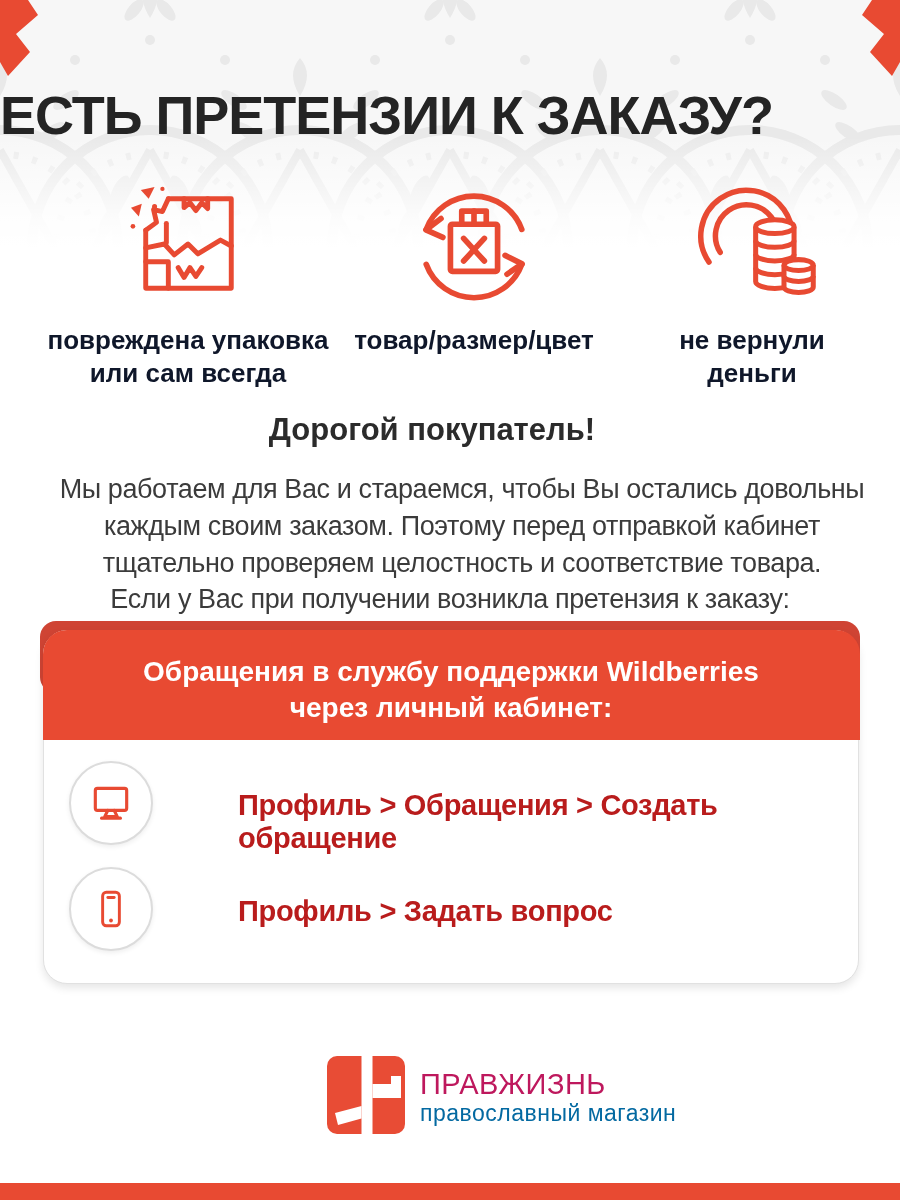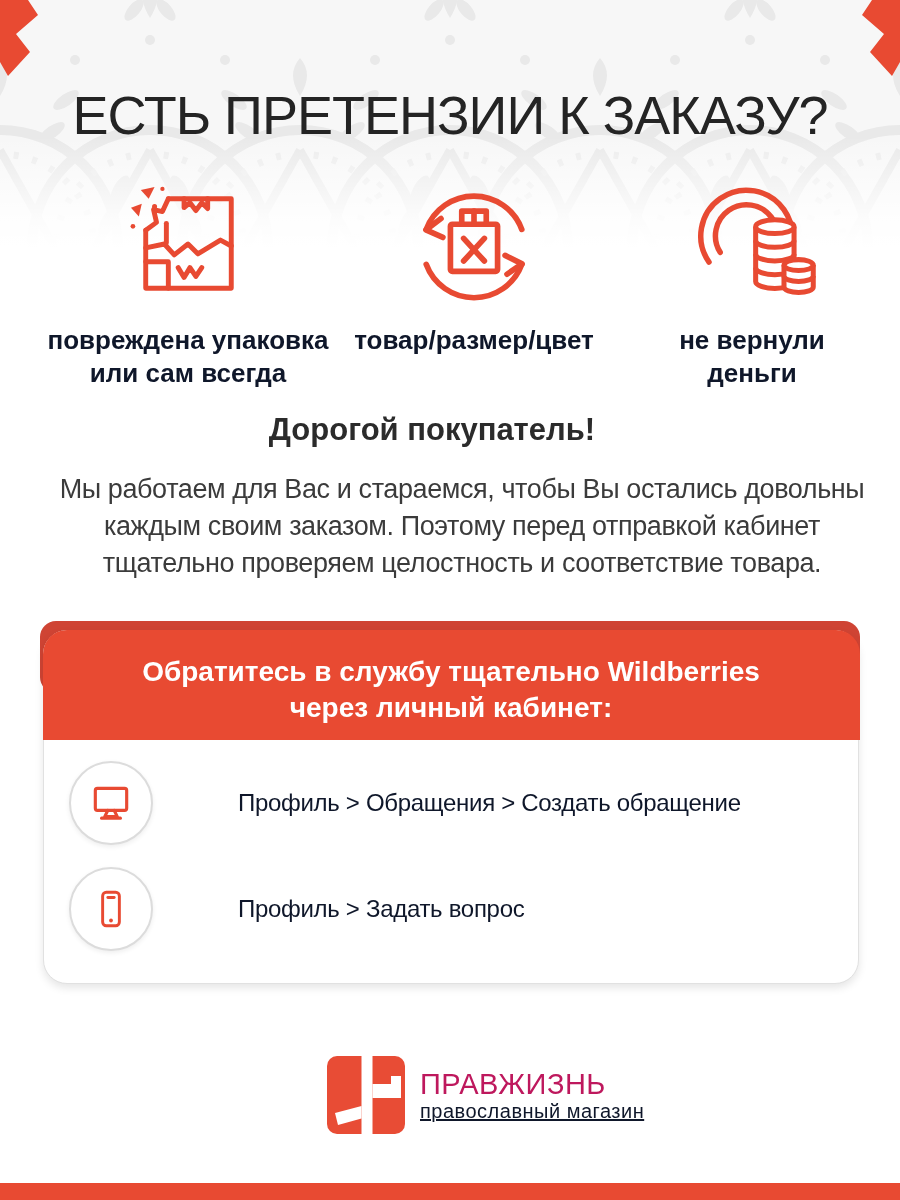--- a/index.html
+++ b/index.html
@@ -11,22 +11,22 @@
   }
   
   .ornament-band{position:absolute;top:0;left:0;width:900px;height:248px;background:#f7f7f7;}
   .ornament-band svg{display:block;}
   .ornament-fade{position:absolute;inset:0;background:linear-gradient(to bottom,rgba(255,255,255,0) 0%,rgba(255,255,255,0) 55%,rgba(255,255,255,.85) 88%,#ffffff 100%);}
   .corner{position:absolute;top:0;z-index:5;}
   .corner.tl{left:0;}
   .corner.tr{right:0;transform:scaleX(-1);}
   
   .title{
-    position:absolute;top:84px;left:0;width:900px;text-align:center;
-    font-size:54px;font-weight:normal;letter-spacing:-1px;color:#242424;z-index:3;margin:0;
+    position:absolute;top:84px;left:0;width:900px;text-align:left;
+    font-size:54px;font-weight:bold;letter-spacing:-1px;color:#242424;z-index:3;margin:0;
   }
   
   .claim{position:absolute;top:178px;width:300px;text-align:center;z-index:3;}
   .claim.c1{left:38px;} .claim.c2{left:324px;} .claim.c3{left:602px;}
   .claim-icon{height:134px;display:flex;align-items:center;justify-content:center;}
   .claim-label{margin-top:12px;font-size:26px;font-weight:bold;color:#0f172a;line-height:33px;}
   .claim-label span{display:block;}
   
   .greet-heading{position:absolute;top:412px;left:0;width:864px;text-align:center;font-size:31px;font-weight:bold;color:#2b2b2b;margin:0;}
   .greet-body{position:absolute;top:471px;left:12px;width:900px;text-align:center;font-size:27px;color:#3b3b3b;line-height:37px;letter-spacing:-0.4px;}
@@ -44,26 +44,26 @@
     border-radius:24px 24px 0 0;color:#ffffff;text-align:center;
     font-size:28px;font-weight:bold;line-height:36px;padding-top:24px;box-sizing:border-box;
   }
   .card-header span{display:block;}
   .step-circle{
     position:absolute;left:25px;width:84px;height:84px;border-radius:50%;
     background:#fff;border:2px solid #dcdcdc;box-shadow:0 2px 5px rgba(0,0,0,0.07);
     display:flex;align-items:center;justify-content:center;box-sizing:border-box;
   }
   .step-circle.s1{top:130px;} .step-circle.s2{top:236px;}
-  .step-text{position:absolute;left:194px;font-size:24px;font-weight:normal;color:#0f172a;letter-spacing:-0.3px;}
+  .step-text{position:absolute;left:194px;font-size:29px;font-weight:bold;color:#b91c1c;letter-spacing:-0.3px;}
   .step-text.t1{top:158px;} .step-text.t2{top:264px;}
   
   .brand-icon{position:absolute;left:327px;top:1056px;}
   .brand-name{position:absolute;left:420px;top:1068px;font-size:29px;font-weight:normal;color:#be185d;letter-spacing:0.5px;}
-  .brand-tagline{position:absolute;left:420px;top:1100px;font-size:20px;color:#0f172a;letter-spacing:0.5px;text-decoration:underline;}
+  .brand-tagline{position:absolute;left:420px;top:1100px;font-size:23px;color:#0369a1;letter-spacing:0.5px;}
   
   .bottom-bar{position:absolute;left:0;bottom:0;width:900px;height:17px;background:#e84a32;}
   .ico{display:block;}
 </style>
 </head>
 <body>
 
 <div class="page">
 
   <div class="ornament-band">
@@ -191,25 +191,26 @@
       <span>деньги</span>
     </div>
   </div>
 
   <h2 class="greet-heading">Дорогой покупатель!</h2>
   <div class="greet-body">
     <span>Мы работаем для Вас и стараемся, чтобы Вы остались довольны</span>
     <span>каждым своим заказом. Поэтому перед отправкой кабинет</span>
     <span>тщательно проверяем целостность и соответствие товара.</span>
   </div>
+  <div class="greet-condition">Если у Вас при получении возникла претензия к заказу:</div>
 
   <div class="card-back"></div>
   <div class="card">
     <div class="card-header">
-      <span>Обратитесь в службу тщательно Wildberries</span>
+      <span>Обращения в службу поддержки Wildberries</span>
       <span>через личный кабинет:</span>
     </div>
 
     <div class="step-circle s1">
       <svg class="ico" width="46" height="46" viewBox="0 0 44 44">
         <g fill="none" stroke="#e84a32" stroke-width="3" stroke-linejoin="round" stroke-linecap="round">
           <rect x="7" y="8" width="30" height="21" rx="2"></rect>
           <path d="M19,29 L16,35 H28 L25,29"></path>
           <path d="M13,36.5 H31"></path>
         </g>

